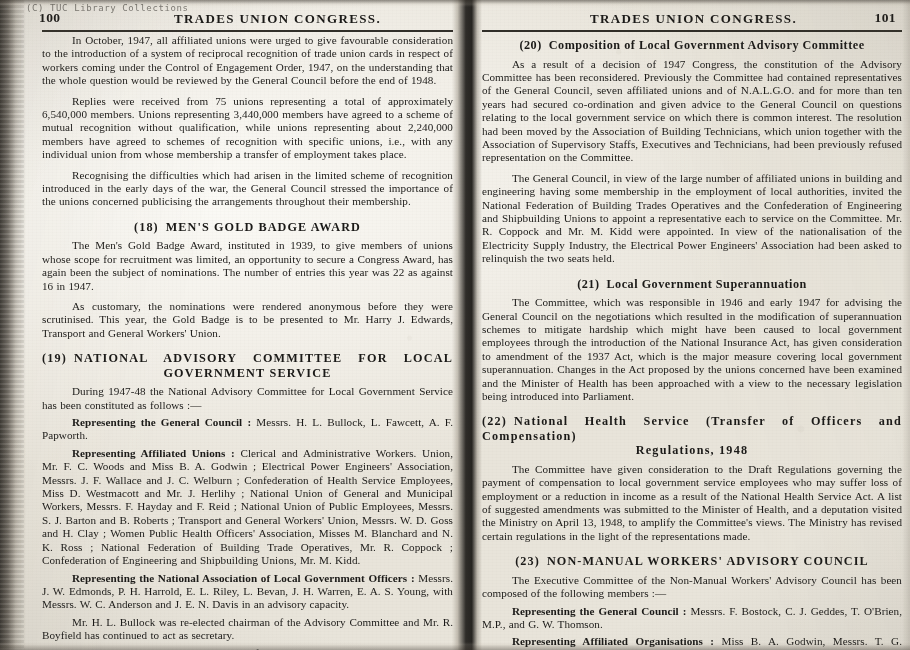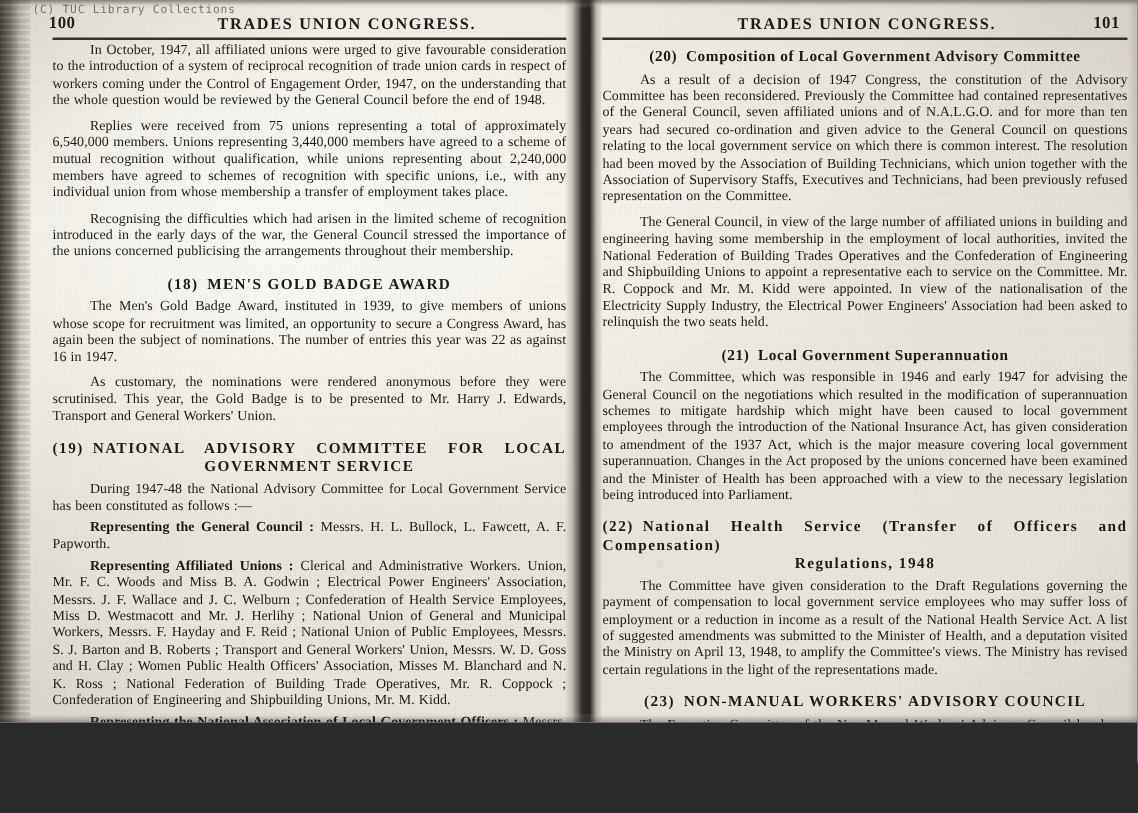--- a/index.html
+++ b/index.html
@@ -3,23 +3,23 @@
 <meta charset="utf-8">
 <style>
   html, body {
     margin: 0;
     padding: 0;
     background: #2b2b2b;
   }
   #scan {
     position: relative;
     width: 910px;
-    height: 578px;
+    height: 650px;
     overflow: hidden;
-    background: #f0abfc;
+    background: #f97316;
     font-family: "Liberation Serif", "DejaVu Serif", serif;
     color: #1b1a18;
   }
 
   
   .paper-base {
     position: absolute;
     inset: 0;
     background:
       radial-gradient(ellipse 60% 45% at 24% 30%, #fbfaf6 0%, #f2efe8 55%, #e8e4da 100%),

